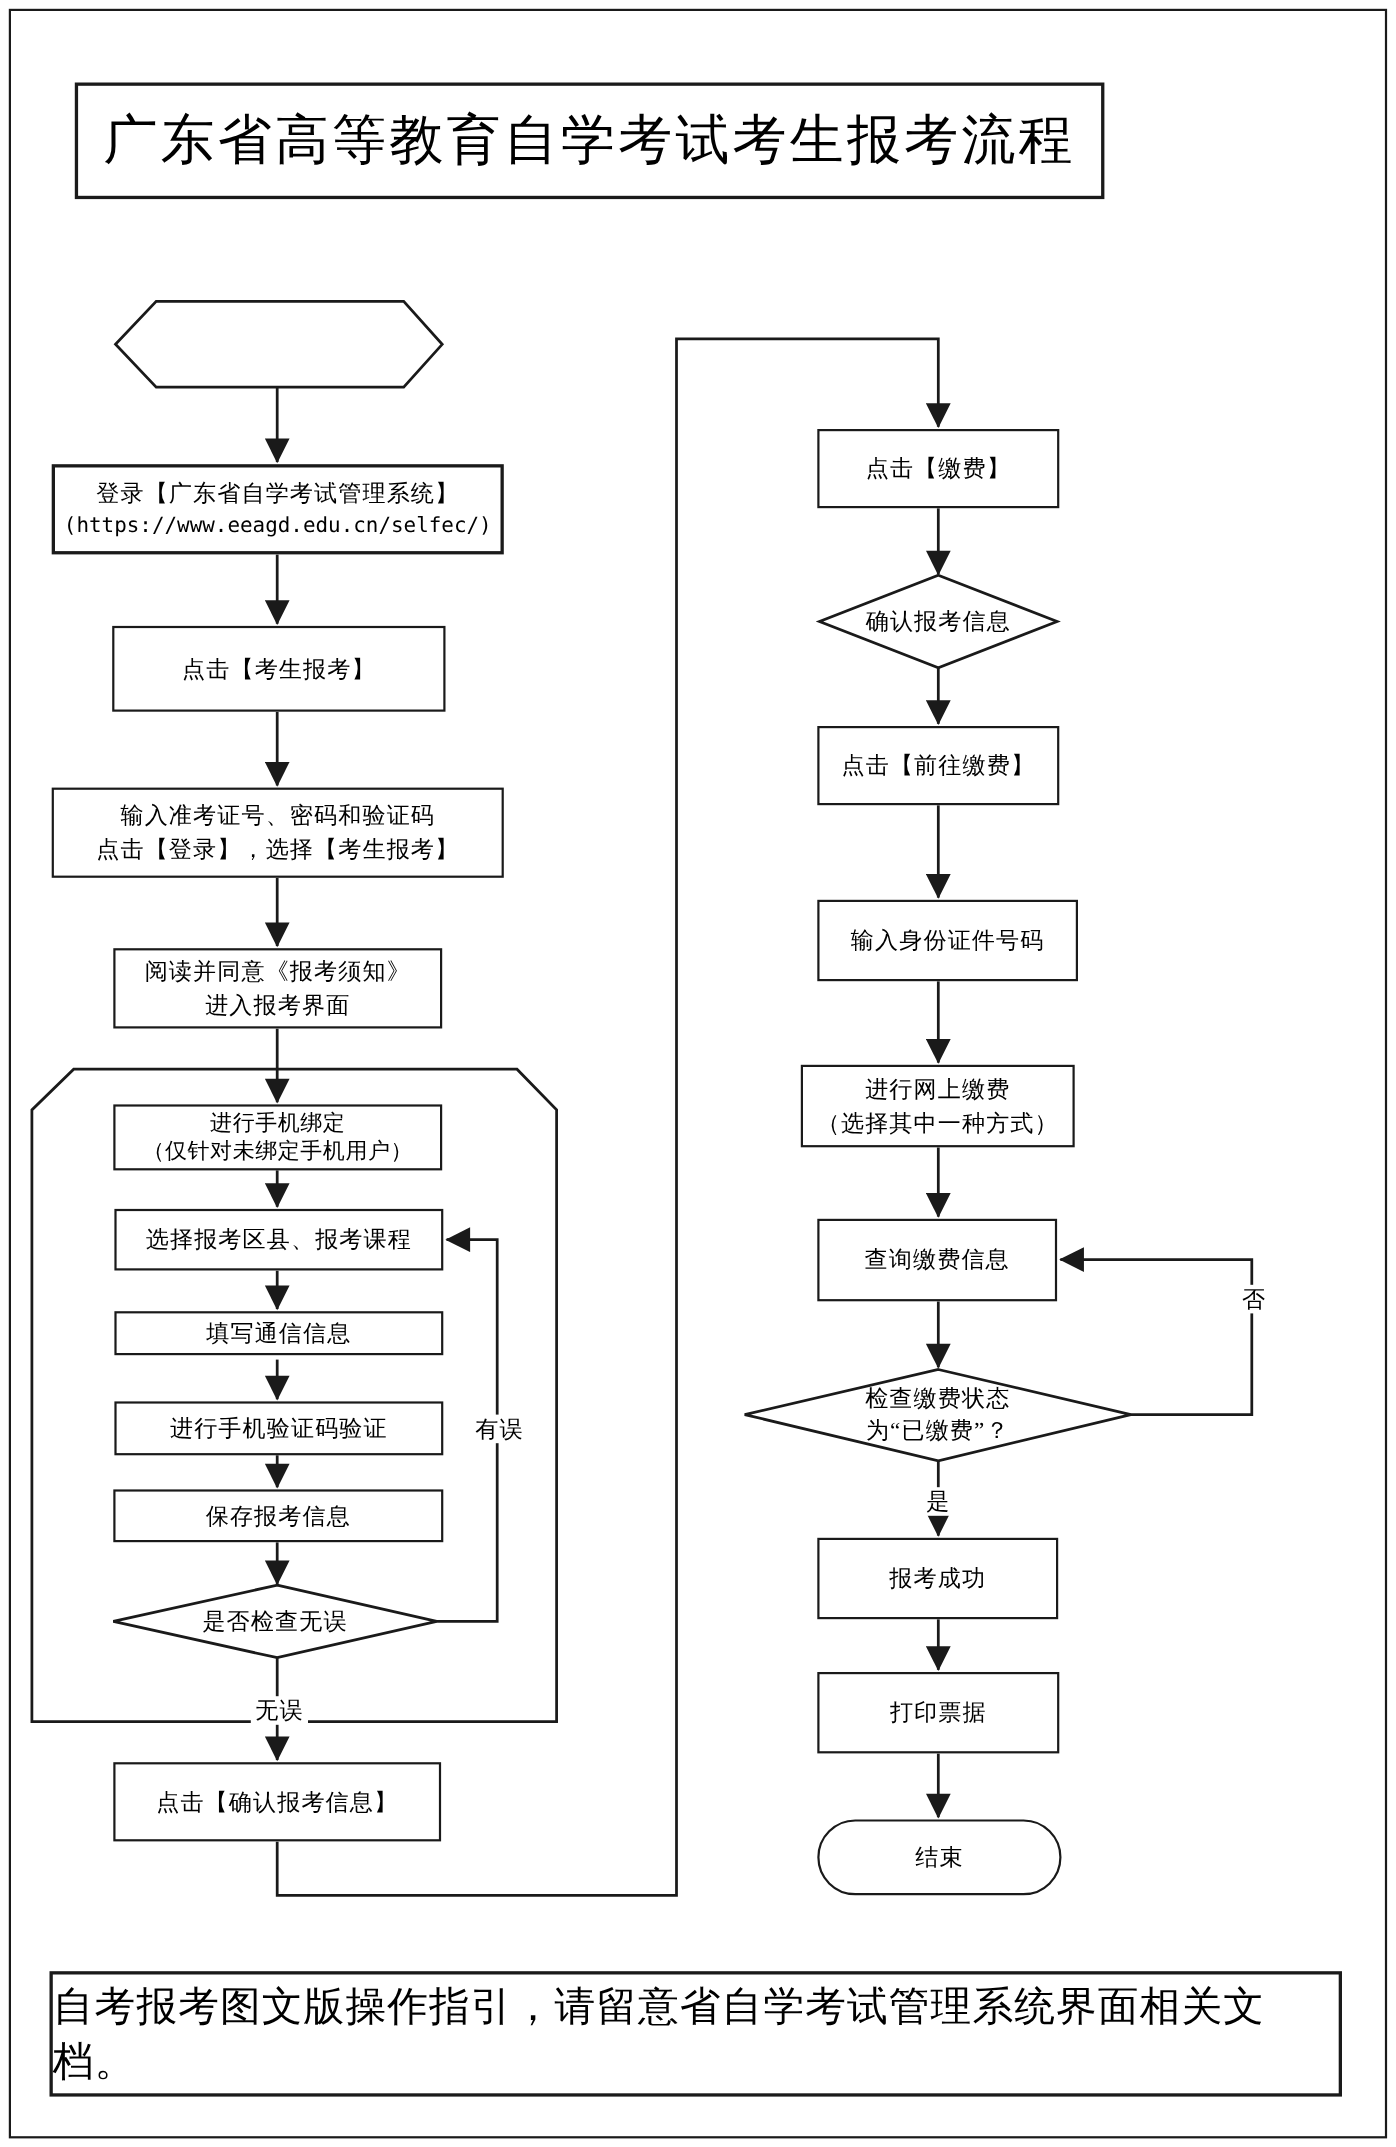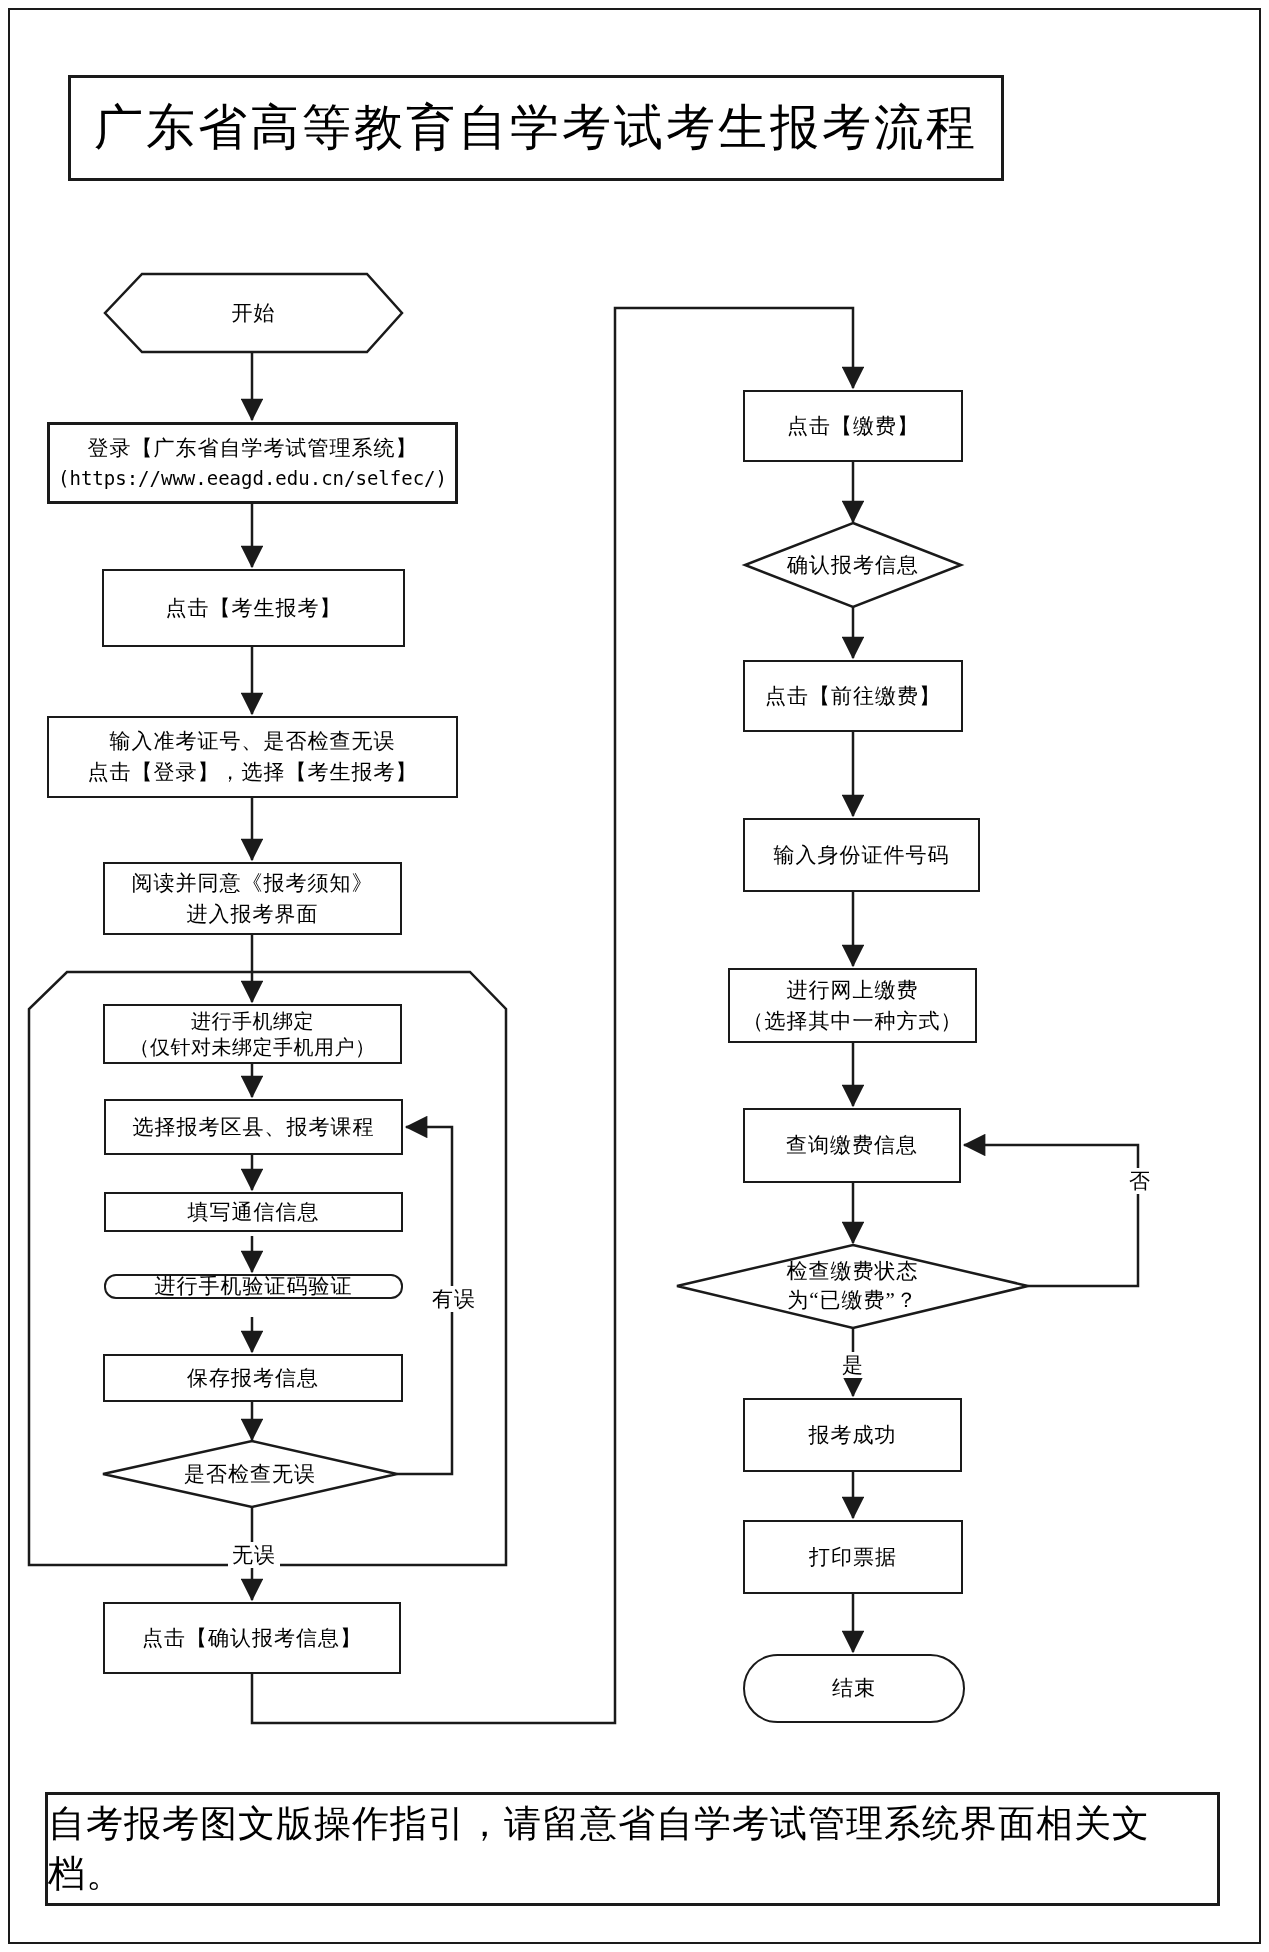--- a/index.html
+++ b/index.html
@@ -84,35 +84,32 @@
 
     <polygon points="853,523 961,565 853,607 745,565" fill="#ffffff" stroke="#1a1a1a" stroke-width="2.5"></polygon>
 
     <polygon points="853,1245 1028,1286 853,1328 677,1286" fill="#ffffff" stroke="#1a1a1a" stroke-width="2.5"></polygon>
   </svg>
 
   <div class="title-box">
     <span>广东省高等教育自学考试考生报考流程</span>
   </div>
 
-  <div class="node borderless" style="left:105px;top:274px;width:297px;height:78px;">
-    <span>开始</span>
-  </div>
 
   <div class="node thick" style="left:47px;top:422px;width:411px;height:82px;">
     <span>登录【广东省自学考试管理系统】</span>
     <span class="mono">(https://www.eeagd.edu.cn/selfec/)</span>
   </div>
 
   <div class="node" style="left:102px;top:569px;width:303px;height:78px;">
     <span>点击【考生报考】</span>
   </div>
 
   <div class="node" style="left:47px;top:716px;width:411px;height:82px;">
-    <span>输入准考证号、是否检查无误</span>
+    <span>输入准考证号、密码和验证码</span>
     <span>点击【登录】，选择【考生报考】</span>
   </div>
 
   <div class="node" style="left:103px;top:862px;width:299px;height:73px;">
     <span>阅读并同意《报考须知》</span>
     <span>进入报考界面</span>
   </div>
 
   <div class="node sm" style="left:103px;top:1004px;width:299px;height:60px;">
     <span>进行手机绑定</span>
@@ -120,21 +117,21 @@
   </div>
 
   <div class="node" style="left:104px;top:1099px;width:299px;height:56px;">
     <span>选择报考区县、报考课程</span>
   </div>
 
   <div class="node" style="left:104px;top:1192px;width:299px;height:40px;">
     <span>填写通信信息</span>
   </div>
 
-  <div class="node" style="left:104px;top:1274px;width:299px;height:25px;border-radius:12px;">
+  <div class="node" style="left:104px;top:1274px;width:299px;height:49px;">
     <span>进行手机验证码验证</span>
   </div>
 
   <div class="node" style="left:103px;top:1354px;width:300px;height:48px;">
     <span>保存报考信息</span>
   </div>
 
   <div class="node borderless" style="left:103px;top:1459px;width:294px;height:30px;">
     <span>是否检查无误</span>
   </div>

